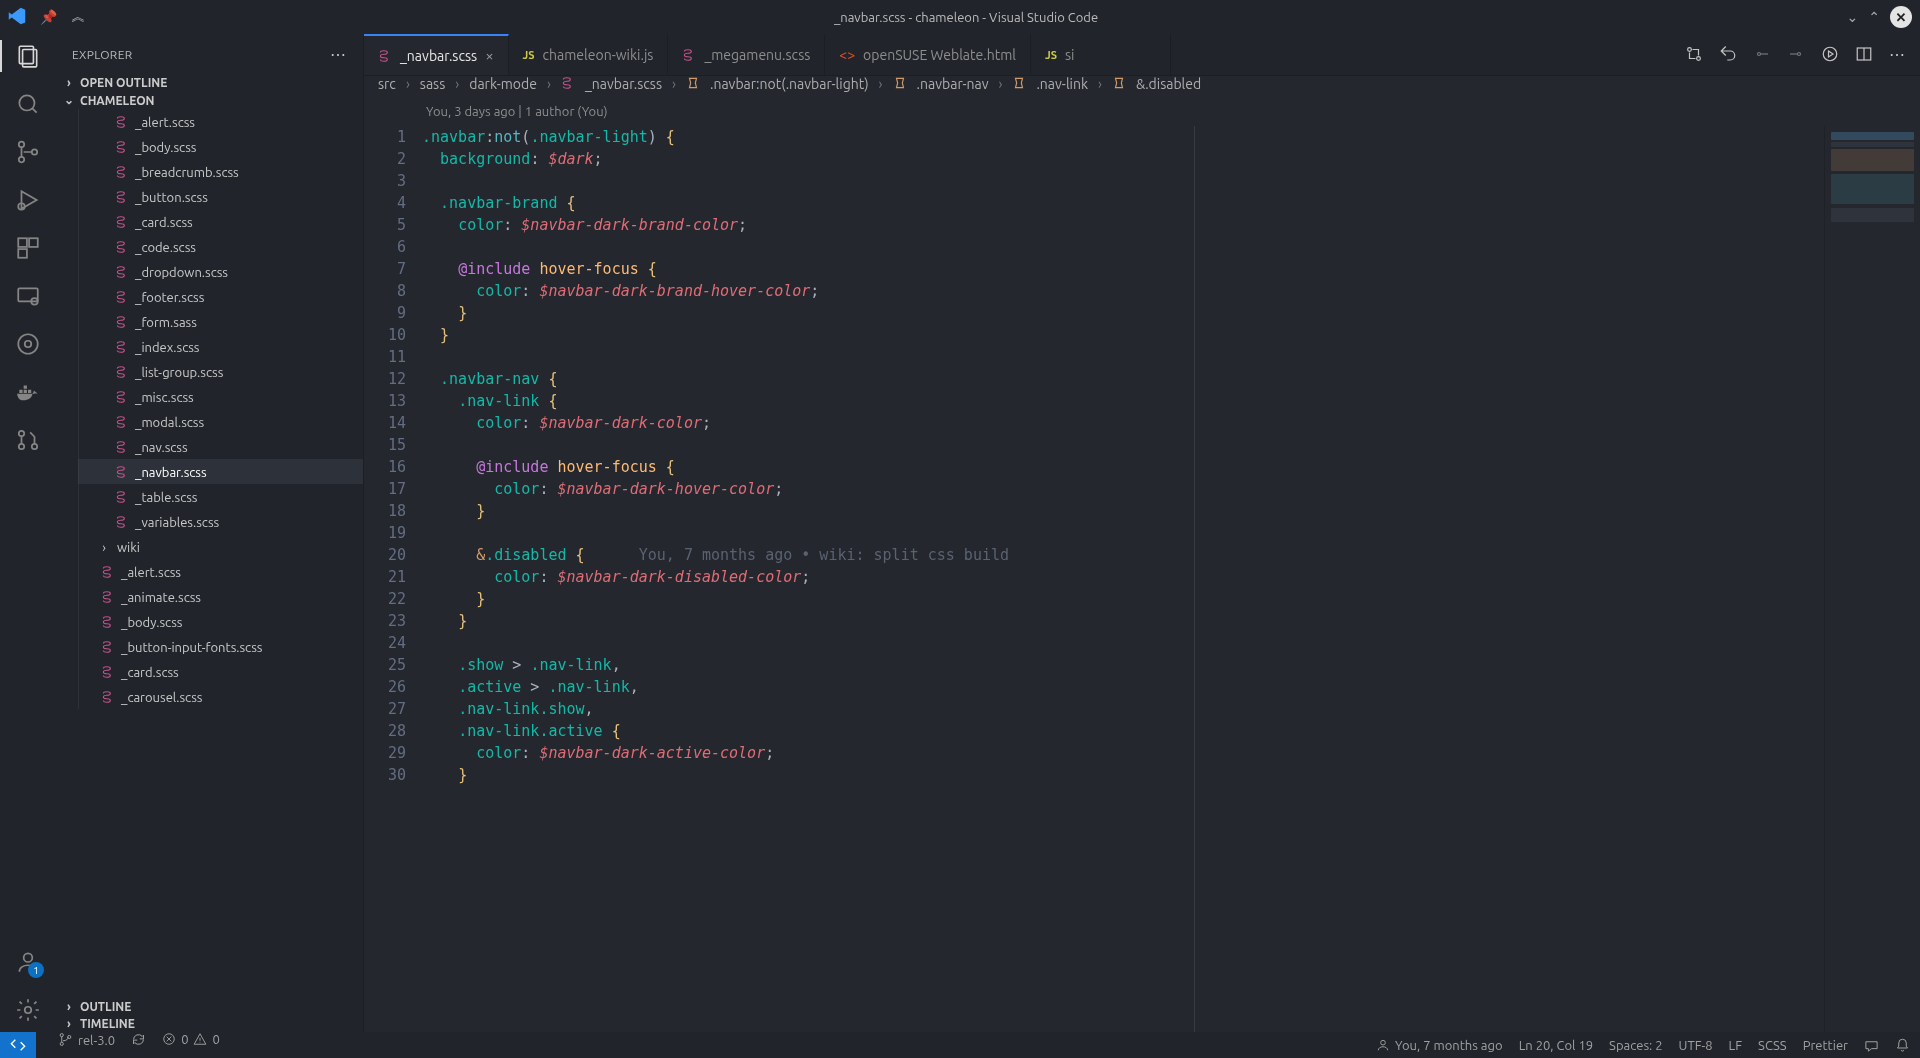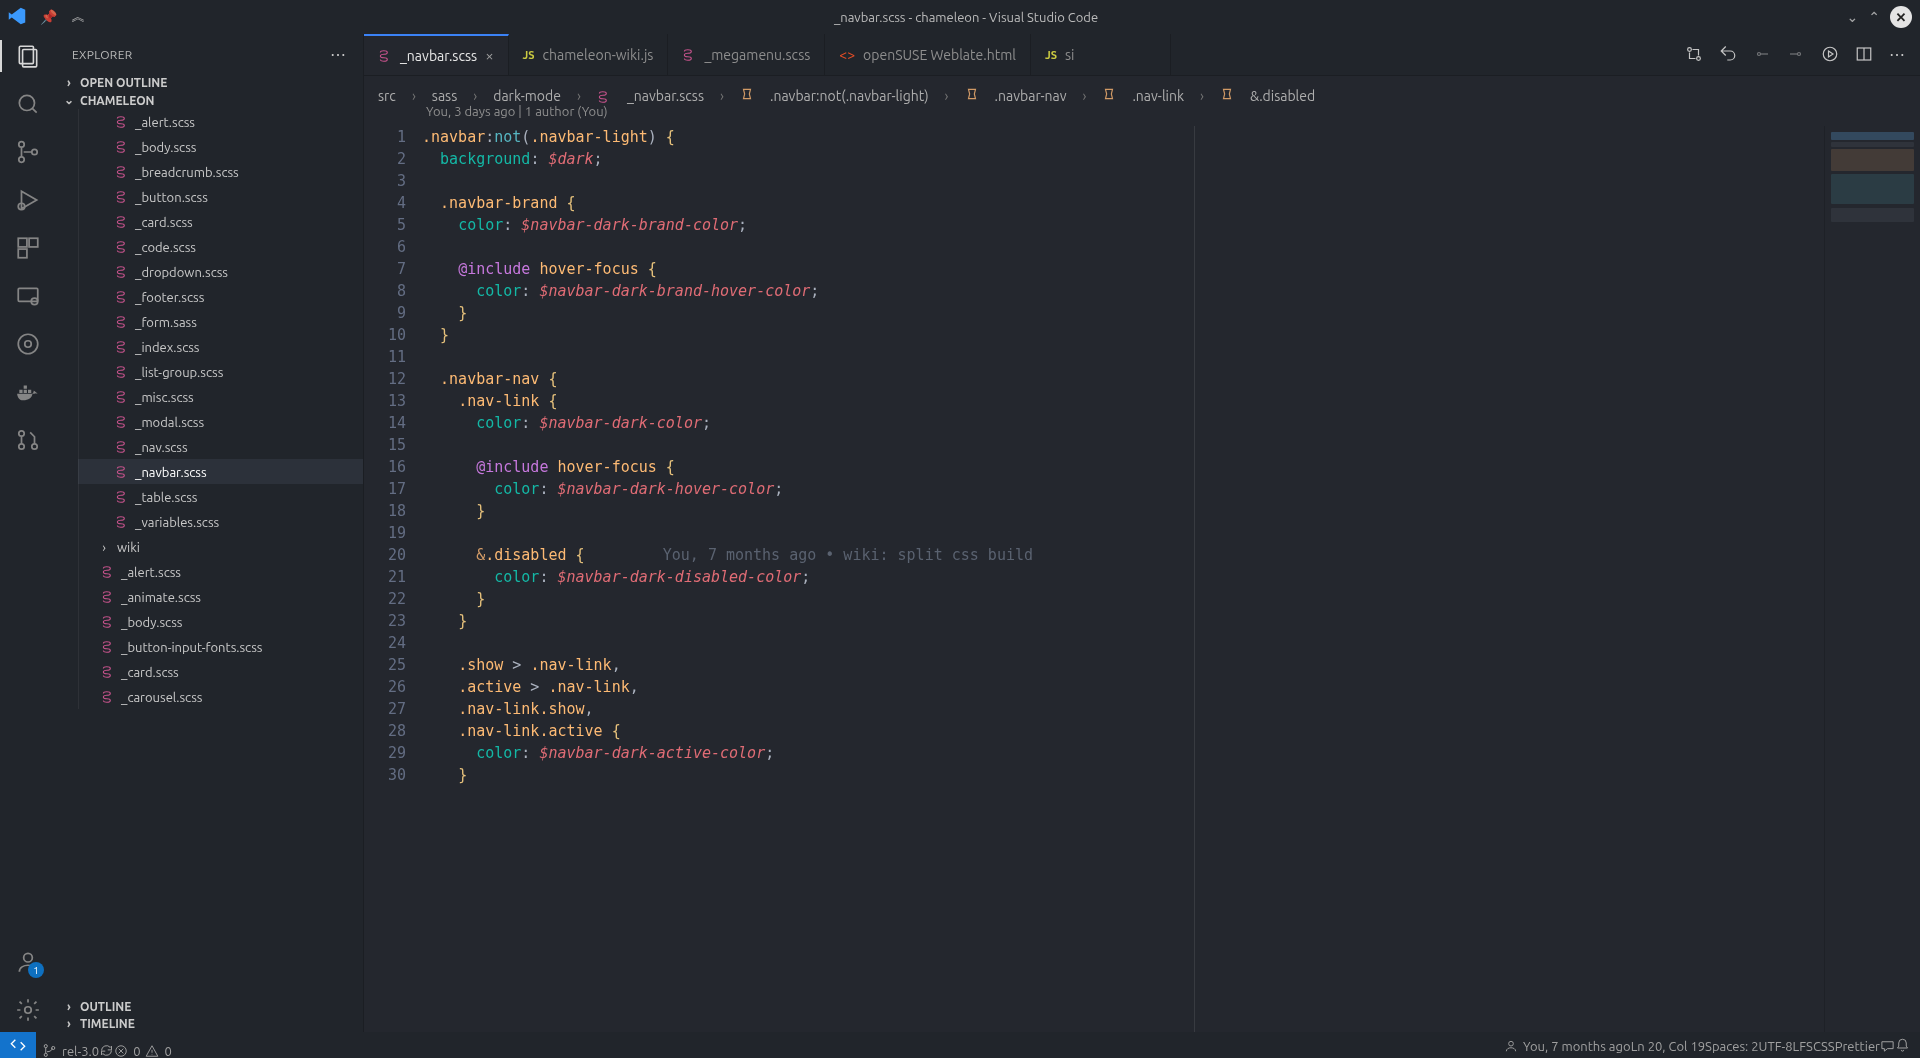--- a/index.html
+++ b/index.html
@@ -119,21 +119,21 @@
   .tab.active {
     background: #24272e;
     color: #e8e8e8;
     border-top: 2px solid #3b82f6;
   }
   .tab .xicon { color: #a0a0a0; font-size: 15px; }
   .tabs-right { margin-left: auto; display:flex; align-items:center; gap: 16px; padding: 0 14px; color:#c5c5c5; }
   .tabs-right span { cursor: pointer; }
   .breadcrumbs {
     height: 28px;
-    display: flex; align-items: flex-end; gap: 16px;
+    display: flex; align-items: flex-start; gap: 10px;
     padding: 0 14px;
     color: #aeaeae;
     font-size: 14px;
     background: #24272e;
   }
   .breadcrumbs .sep { color: #737373; }
   .breadcrumbs .bicon { color: #d19a66; }
   .codelens {
     color: #8e8e8e; font-size: 13px;
     padding-left: 62px;
@@ -157,29 +157,29 @@
   pre.code {
     display:inline-block;
     font-family: "SF Mono", Menlo, Consolas, monospace;
     font-size: 15px;
     line-height: 22px;
     color: #abb2bf;
     white-space: pre;
     vertical-align: top;
   }
   .line { height: 22px; }
-  .tok-sel { color: #fdba74; }
+  .tok-sel { color: #14b8a6; }
   .tok-pseudo { color: #56b6c2; }
   .tok-prop { color: #14b8a6; }
   .tok-var { color: #e06c75; font-style: italic; }
   .tok-at { color: #c678dd; }
   .tok-func { color: #fdba74; }
   .tok-punct { color: #e5c07b; }
   .tok-amp { color: #d19a66; }
-  .gitlens { color: #5a6270; font-style: normal; margin-left: 24px; }
+  .gitlens { color: #5a6270; font-style: normal; }
   .vert-guide {
     position: absolute; top:0; bottom:0; width:1px; background: rgba(204,204,204,.12);
   }
   .minimap {
     width: 96px;
     background: #24272e;
     border-left: 1px solid rgba(0,0,0,.15);
     position: relative;
   }
   .minimap-slab {
@@ -188,21 +188,21 @@
     border-radius:1px;
   }
   .statusbar {
     height: 26px;
     background: #21252b;
     display: flex; align-items: center; justify-content: space-between;
     font-size: 13px;
     color: #a0a0a0;
     padding: 0 10px;
   }
-  .statusbar-left, .statusbar-right { display:flex; align-items:flex-end; }
+  .statusbar-left, .statusbar-right { display:flex; align-items:flex-start; gap: 16px; }
   .status-item { display:flex; align-items:center; gap:5px; cursor:pointer; }
   .remote-corner {
     width: 36px; height: 26px; background: #1373cc; color:#fff;
     display:flex;align-items:center;justify-content:center;
     margin: 0 6px 0 -10px;
   }
   .scss-glyph { width:14px;height:14px; }
   .dots { font-size:16px; letter-spacing:1px; color:#c5c5c5; cursor:pointer;}
 </style>
 </head>

